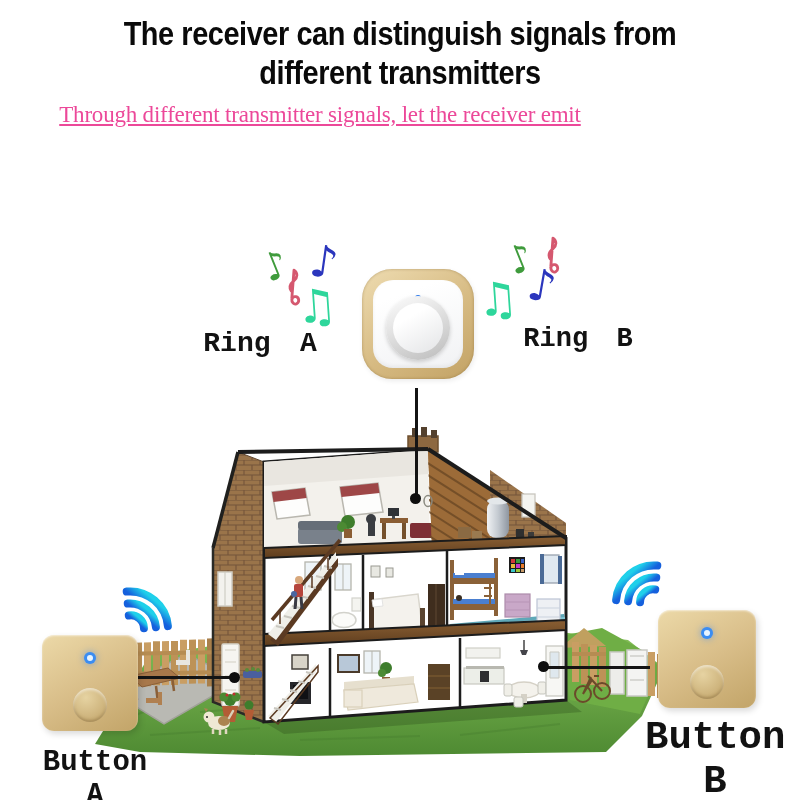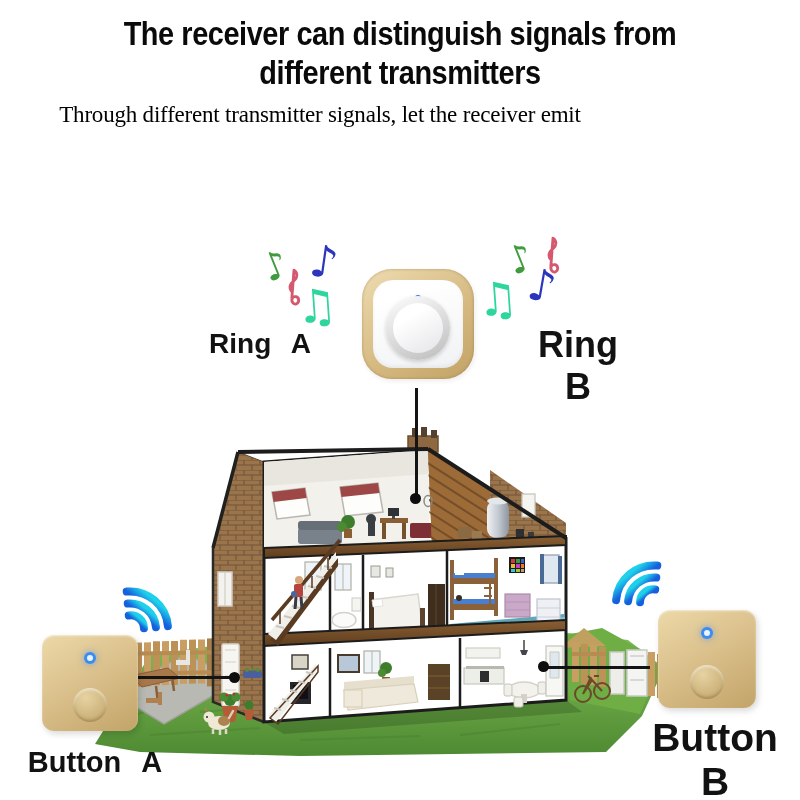--- a/index.html
+++ b/index.html
@@ -5,28 +5,28 @@
   html,body{margin:0;padding:0;}
   body{width:800px;height:800px;position:relative;background:#ffffff;overflow:hidden;
        font-family:"Liberation Serif",serif;color:#0d0d0d;}
 
   
   .title-wrap{position:absolute;top:14px;left:0;width:800px;text-align:center;
     font-family:"Liberation Sans",sans-serif;font-weight:bold;color:#0a0a0a;
     transform:scaleX(.85);transform-origin:50% 0;}
   .title-line{font-size:34px;line-height:39px;letter-spacing:-.5px;}
   .subtitle-wrap{position:absolute;top:99px;left:0;width:640px;text-align:center;
-    font-family:"Liberation Serif",serif;color:#000000;}
+    font-family:"Liberation Serif",serif;color:#ec4899;text-decoration:underline;}
   .subtitle-line{font-size:23px;line-height:31px;letter-spacing:-.2px;}
 
   
-  .lbl{position:absolute;font-family:Liberation Sans, sans-serif;font-weight:bold;
+  .lbl{position:absolute;font-family:Liberation Mono, monospace;font-weight:bold;
        color:#121212;text-align:center;word-spacing:.45em;}
   .lbl-ring-a{left:200px;top:328px;width:120px;font-size:28px;}
-  .lbl-ring-b{left:518px;top:324px;width:120px;font-size:36px;}
+  .lbl-ring-b{left:518px;top:324px;width:120px;font-size:27px;}
   .lbl-button-a{left:25px;top:746px;width:140px;font-size:29px;}
   .lbl-button-b{left:645px;top:716px;width:140px;font-size:39px;}
 
   
   .receiver{position:absolute;left:362px;top:269px;width:112px;height:110px;border-radius:30px;
     background:linear-gradient(145deg,#eedcb1 0%,#d6ba82 55%,#c2a265 100%);
     box-shadow:inset 0 0 3px rgba(120,90,40,.45), 1px 2px 5px rgba(0,0,0,.08);}
   .receiver-face{position:absolute;inset:11px;border-radius:20px;
     background:linear-gradient(160deg,#ffffff 20%,#f1f2f4 100%);
     box-shadow:inset 0 -2px 4px rgba(0,0,0,.06);}

